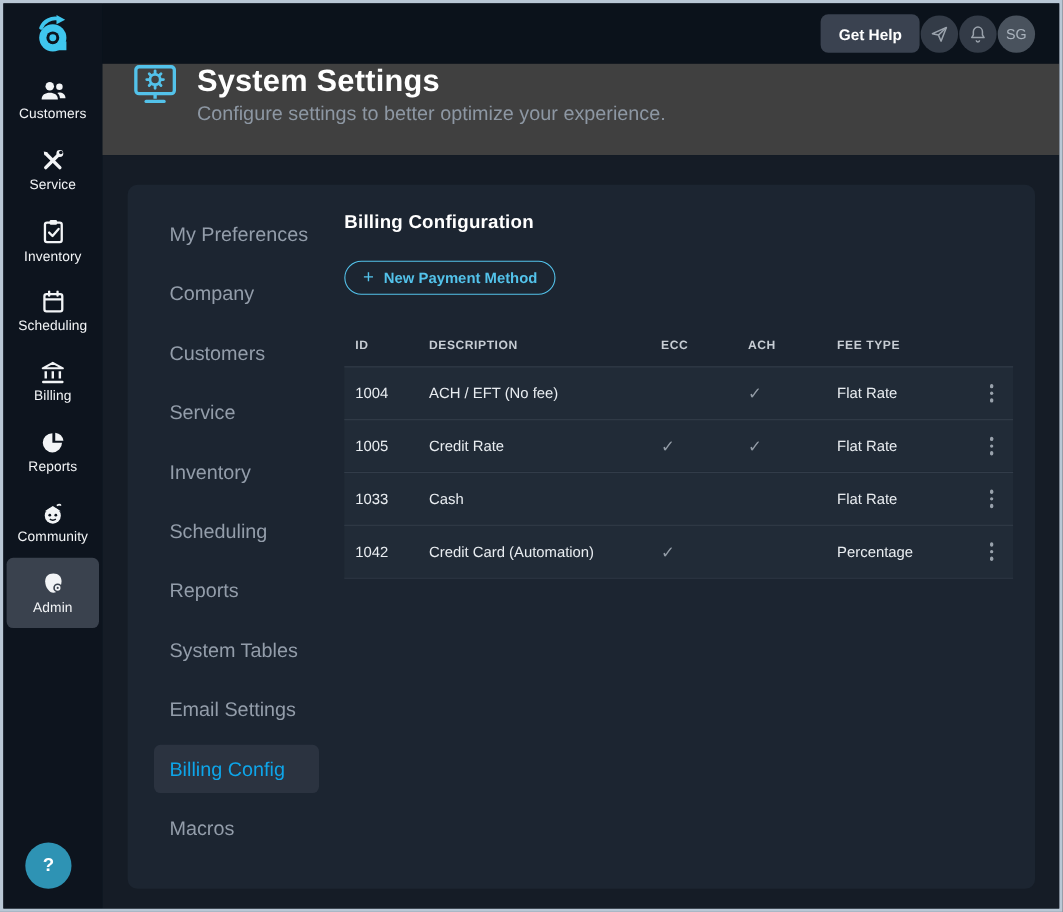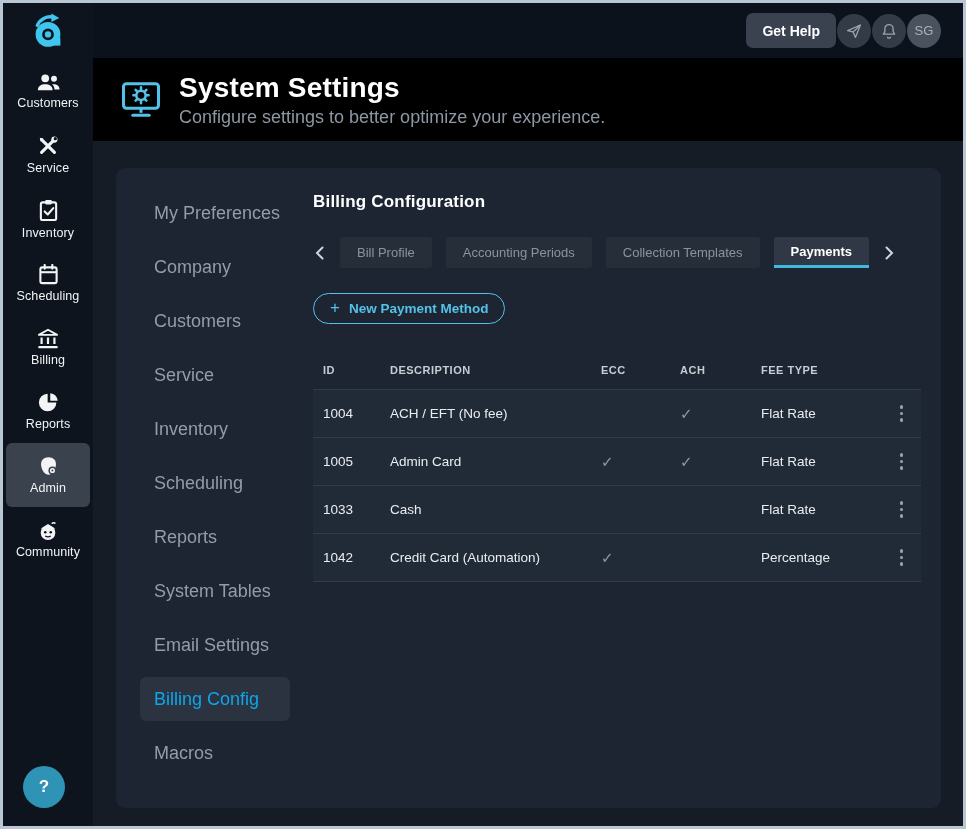--- a/index.html
+++ b/index.html
@@ -24,22 +24,22 @@
   .topbar { position:absolute; left:90px; right:0; top:0; height:55px; background:#0b121b;
             display:flex; align-items:center; justify-content:flex-end; gap:1px; padding-right:22px; }
   .gethelp-btn { height:35px; padding:0 16px; background:#3a4250; border:none; border-radius:7px;
                  color:#fff; font-weight:bold; font-size:14px; font-family:inherit; cursor:pointer; }
   .circle-btn { width:34px; height:34px; border-radius:50%; background:#333b47; border:none;
                 display:flex; align-items:center; justify-content:center; cursor:pointer; }
   .avatar { width:34px; height:34px; border-radius:50%; background:#49525d; color:#aab3bd;
             font-size:13px; display:flex; align-items:center; justify-content:center; cursor:pointer; }
 
   
-  .pagehead { position:absolute; left:90px; right:0; top:55px; height:83px; background:#000000;
-              display:flex; align-items:center; padding-left:27px; }
+  .pagehead { position:absolute; left:90px; right:0; top:55px; height:83px; background:#404040;
+              display:flex; padding-left:27px; }
   .pagehead .txt { margin-left:17px; }
   .pagehead h1 { color:#fff; font-size:28px; font-weight:600; letter-spacing:.2px; }
   .pagehead .sub { color:#8d97a3; font-size:18px; margin-top:3px; }
 
   
   .main { position:absolute; left:90px; right:0; top:138px; bottom:0; background:#151c26; }
   .card { position:absolute; left:23px; top:27px; width:825px; height:640px;
           background:#1c2531; border-radius:9px; display:flex; }
 
   
@@ -141,40 +141,40 @@
     </div>
 
     <div class="side-item">
       <svg width="21" height="21" viewBox="0 0 24 24" fill="#f2f4f6">
         <path d="M11 2 A10 10 0 1 0 21 12 L11 12 Z"></path>
         <path d="M14 1.5 A10 10 0 0 1 22.5 10 L14 10 Z"></path>
       </svg>
       <span class="lbl">Reports</span>
     </div>
 
-    <div class="side-item active">
-      <svg width="21" height="21" viewBox="0 0 24 24">
-        <path d="M12 1.5 C6.5 1.5 3.5 5 3.5 9.5 c0 6.5 4.5 12 8.5 12 s8.5-5.5 8.5-12 C20.5 5 17.5 1.5 12 1.5 z" fill="#f2f4f6"></path>
-        <circle cx="16.5" cy="16.5" r="4.6" fill="#3a424e"></circle>
-        <circle cx="16.5" cy="16.5" r="2.9" fill="#f2f4f6"></circle>
-        <circle cx="16.5" cy="16.5" r="1.1" fill="#3a424e"></circle>
-      </svg>
-      <span class="lbl">Admin</span>
-    </div>
-
     <div class="side-item">
       <svg width="22" height="21" viewBox="0 0 24 23">
         <circle cx="12" cy="14" r="8" fill="#f2f4f6"></circle>
         <path d="M4 9.5 L12 4.5 L20 9.5 Z" fill="#f2f4f6"></path>
         <path d="M16 4 q3-2 4 0" stroke="#f2f4f6" stroke-width="1.6" fill="none"></path>
         <circle cx="9" cy="13.5" r="1.4" fill="#0d141e"></circle>
         <circle cx="15" cy="13.5" r="1.4" fill="#0d141e"></circle>
         <path d="M9 17.5 q3 2 6 0" stroke="#0d141e" stroke-width="1.4" fill="none"></path>
       </svg>
       <span class="lbl">Community</span>
+    </div>
+
+    <div class="side-item active">
+      <svg width="21" height="21" viewBox="0 0 24 24">
+        <path d="M12 1.5 C6.5 1.5 3.5 5 3.5 9.5 c0 6.5 4.5 12 8.5 12 s8.5-5.5 8.5-12 C20.5 5 17.5 1.5 12 1.5 z" fill="#f2f4f6"></path>
+        <circle cx="16.5" cy="16.5" r="4.6" fill="#3a424e"></circle>
+        <circle cx="16.5" cy="16.5" r="2.9" fill="#f2f4f6"></circle>
+        <circle cx="16.5" cy="16.5" r="1.1" fill="#3a424e"></circle>
+      </svg>
+      <span class="lbl">Admin</span>
     </div>
 
     <div class="help-fab">
       <span>?</span>
     </div>
   </nav>
 
   <header class="topbar">
     <button class="gethelp-btn">Get Help</button>
     <button class="circle-btn">
@@ -221,36 +221,20 @@
         <div class="nav-item">Reports</div>
         <div class="nav-item">System Tables</div>
         <div class="nav-item">Email Settings</div>
         <div class="nav-item active">Billing Config</div>
         <div class="nav-item">Macros</div>
       </nav>
 
       <div class="content">
         <h2>Billing Configuration</h2>
 
-        <div class="tabsrow">
-          <button class="chev">
-            <svg width="9" height="14" viewBox="0 0 9 14">
-              <path d="M7.5 1.5 L2 7 L7.5 12.5" stroke="#cfd6dd" stroke-width="2" fill="none" stroke-linecap="round"></path>
-            </svg>
-          </button>
-          <button class="tab">Bill Profile</button>
-          <button class="tab">Accounting Periods</button>
-          <button class="tab">Collection Templates</button>
-          <button class="tab active">Payments</button>
-          <button class="chev">
-            <svg width="9" height="14" viewBox="0 0 9 14">
-              <path d="M1.5 1.5 L7 7 L1.5 12.5" stroke="#cfd6dd" stroke-width="2" fill="none" stroke-linecap="round"></path>
-            </svg>
-          </button>
-        </div>
 
         <button class="new-btn">
           <span class="plus">+</span>
           <span>New Payment Method</span>
         </button>
 
         <div class="table">
           <div class="thead">
             <span>ID</span>
             <span>DESCRIPTION</span>
@@ -268,21 +252,21 @@
             <span class="c">Flat Rate</span>
             <button class="kebab">
                 <i></i>
                 <i></i>
                 <i></i>
               </button>
           </div>
 
           <div class="trow">
             <span class="c">1005</span>
-            <span class="c">Admin Card</span>
+            <span class="c">Credit Rate</span>
             <span class="check">✓</span>
             <span class="check">✓</span>
             <span class="c">Flat Rate</span>
             <button class="kebab">
                 <i></i>
                 <i></i>
                 <i></i>
               </button>
           </div>
 

